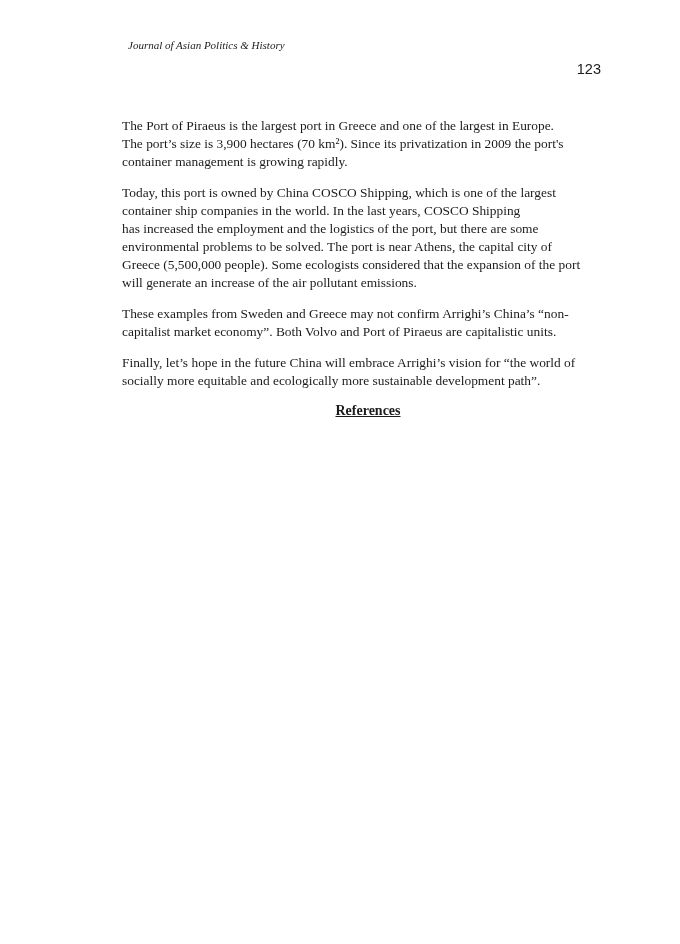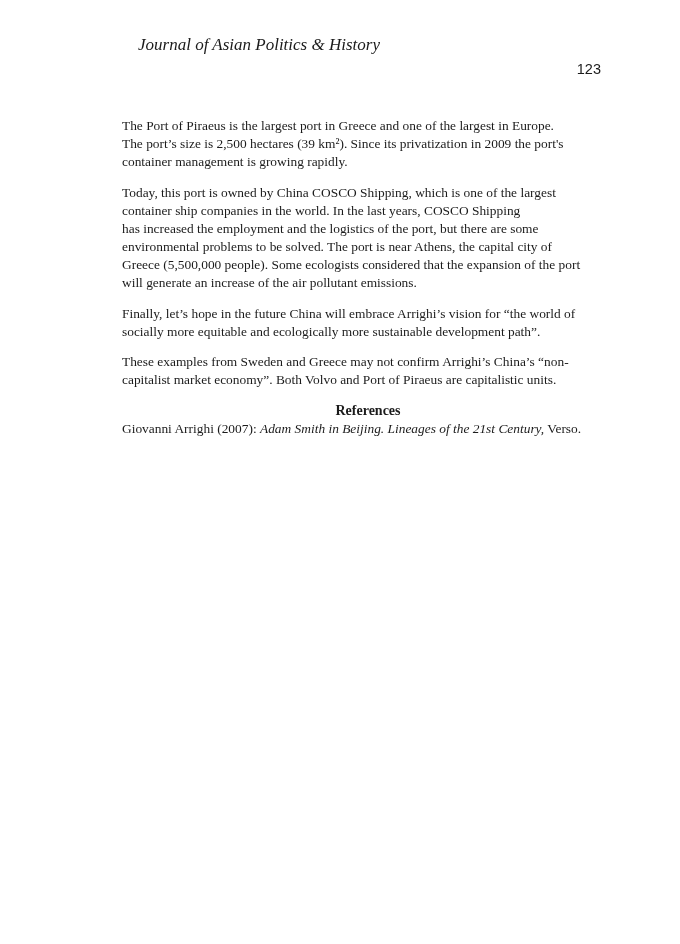--- a/index.html
+++ b/index.html
@@ -7,24 +7,24 @@
     position: relative;
     width: 680px;
     height: 944px;
     background: #ffffff;
     overflow: hidden;
     font-family: "Liberation Serif", "DejaVu Serif", serif;
     color: #1b1b1b;
   }
   .journal-title {
     position: absolute;
-    left: 138px;
+    left: 128px;
     top: 37px;
     font-style: italic;
-    font-size: 17px;
+    font-size: 11px;
     line-height: 16px;
     white-space: pre;
   }
   .page-number {
     position: absolute;
     top: 60px;
     right: 79px;
     font-family: "Liberation Sans", "DejaVu Sans", sans-serif;
     font-size: 14.5px;
     line-height: 18px;
@@ -46,52 +46,52 @@
   .mb13 { margin-bottom: 13px; }
   .mb14 { margin-bottom: 14px; }
   .mb16 { margin-bottom: 16px; }
   .mb18 { margin-bottom: 18px; }
   .refs-heading {
     margin: 0;
     text-align: center;
     font-weight: bold;
     font-size: 14px;
     line-height: 18px;
+    text-decoration: underline;
   }
   .ref-italic { font-style: italic; }
 </style>
 </head>
 <body>
 
 <div class="page">
 
   <div class="journal-title">Journal of Asian Politics &amp; History</div>
 
   <div class="page-number">123</div>
 
   <div class="body-col">
 
     <p class="para mb13">The Port of Piraeus is the largest port in Greece and one of the largest in Europe.
-The port’s size is 2,500 hectares (39 km²). Since its privatization in 2009 the port's
+The port’s size is 3,900 hectares (70 km²). Since its privatization in 2009 the port's
 container management is growing rapidly.</p>
 
     <p class="para mb13">Today, this port is owned by China COSCO Shipping, which is one of the largest
 container ship companies in the world. In the last years, COSCO Shipping
 has increased the employment and the logistics of the port, but there are some
 environmental problems to be solved. The port is near Athens, the capital city of
 Greece (5,500,000 people). Some ecologists considered that the expansion of the port
 will generate an increase of the air pollutant emissions.</p>
 
+    <p class="para mb13">These examples from Sweden and Greece may not confirm Arrighi’s China’s “non-
+capitalist market economy”. Both Volvo and Port of Piraeus are capitalistic units.</p>
+
     <p class="para mb12">Finally, let’s hope in the future China will embrace Arrighi’s vision for “the world of
 socially more equitable and ecologically more sustainable development path”.</p>
-
-    <p class="para mb13">These examples from Sweden and Greece may not confirm Arrighi’s China’s “non-
-capitalist market economy”. Both Volvo and Port of Piraeus are capitalistic units.</p>
 
 
     <h3 class="refs-heading mb16">References</h3>
 
-    <p class="para mb18"><span>Giovanni Arrighi (2007): </span><em class="ref-italic">Adam Smith in Beijing. Lineages of the 21st Century,</em><span> Verso.</span></p>
 
 
 
   </div>
 </div>
 
 </body></html>

